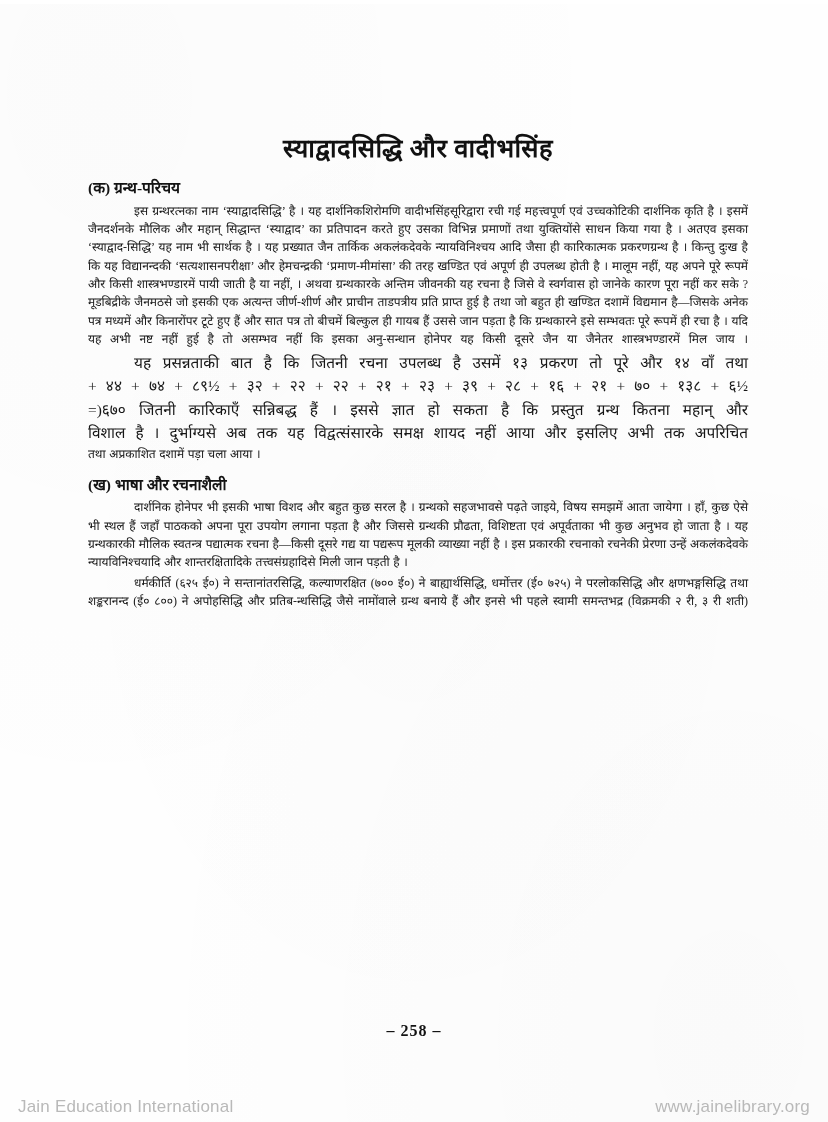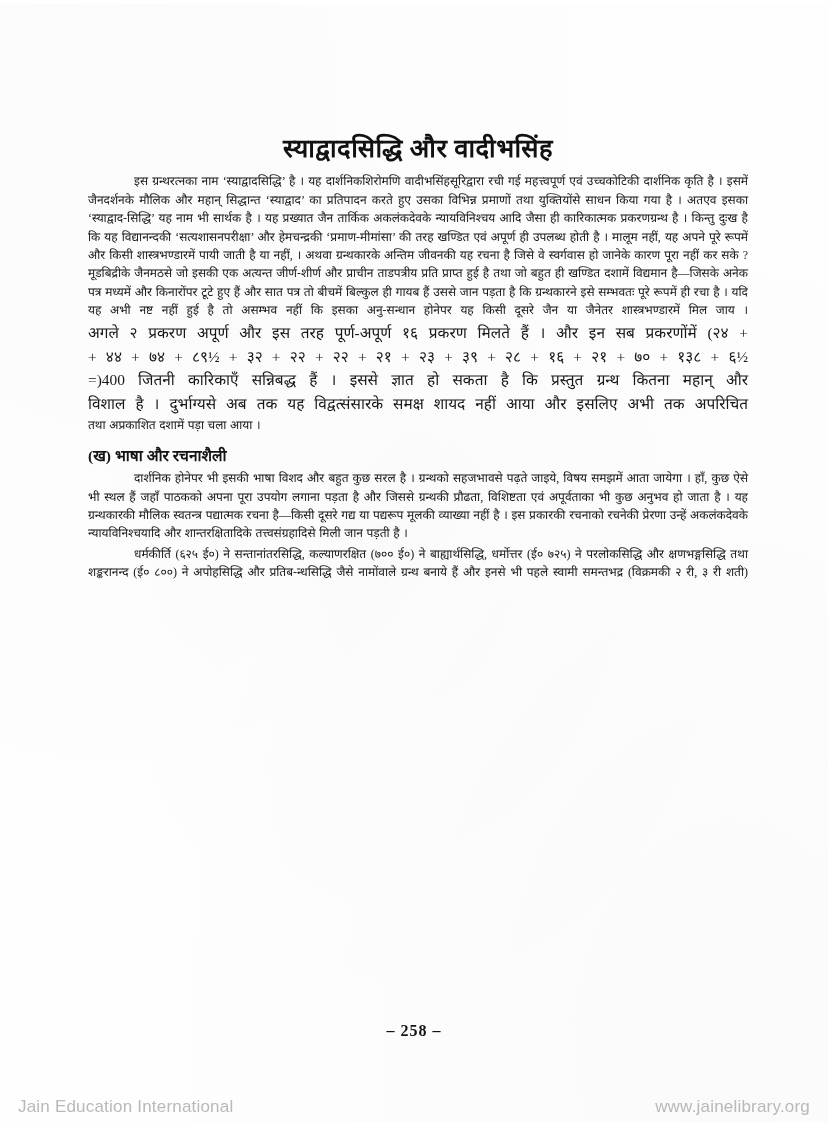--- a/index.html
+++ b/index.html
@@ -120,29 +120,30 @@
 </head>
 <body>
 
 <div class="page">
 
   <div class="content">
 
     <h1 class="doc-title">स्याद्वादसिद्धि और वादीभसिंह</h1>
 
 
+    <h3 class="section-heading">(क) ग्रन्थ-परिचय</h3>
 
     <p class="para indent lastfull">इस ग्रन्थरत्नका नाम ‘स्याद्वादसिद्धि’ है । यह दार्शनिकशिरोमणि वादीभसिंहसूरिद्वारा रची गई महत्त्वपूर्ण एवं उच्चकोटिकी दार्शनिक कृति है । इसमें जैनदर्शनके मौलिक और महान् सिद्धान्त ‘स्याद्वाद’ का प्रतिपादन करते हुए उसका विभिन्न प्रमाणों तथा युक्तियोंसे साधन किया गया है । अतएव इसका ‘स्याद्वाद-सिद्धि’ यह नाम भी सार्थक है । यह प्रख्यात जैन तार्किक अकलंकदेवके न्यायविनिश्चय आदि जैसा ही कारिकात्मक प्रकरणग्रन्थ है । किन्तु दुःख है कि यह विद्यानन्दकी ‘सत्यशासनपरीक्षा’ और हेमचन्द्रकी ‘प्रमाण-मीमांसा’ की तरह खण्डित एवं अपूर्ण ही उपलब्ध होती है । मालूम नहीं, यह अपने पूरे रूपमें और किसी शास्त्रभण्डारमें पायी जाती है या नहीं, । अथवा ग्रन्थकारके अन्तिम जीवनकी यह रचना है जिसे वे स्वर्गवास हो जानेके कारण पूरा नहीं कर सके ? मूडबिद्रीके जैनमठसे जो इसकी एक अत्यन्त जीर्ण-शीर्ण और प्राचीन ताडपत्रीय प्रति प्राप्त हुई है तथा जो बहुत ही खण्डित दशामें विद्यमान है—जिसके अनेक पत्र मध्यमें और किनारोंपर टूटे हुए हैं और सात पत्र तो बीचमें बिल्कुल ही गायब हैं उससे जान पड़ता है कि ग्रन्थकारने इसे सम्भवतः पूरे रूपमें ही रचा है । यदि यह अभी नष्ट नहीं हुई है तो असम्भव नहीं कि इसका अनु-सन्धान होनेपर यह किसी दूसरे जैन या जैनेतर शास्त्रभण्डारमें मिल जाय ।</p>
 
+    <p class="formula" style="text-indent:46px;">यह प्रसन्नताकी बात है कि जितनी रचना उपलब्ध है उसमें १३ प्रकरण तो पूरे और १४ वाँ तथा</p>
 
-    <p class="formula">अगले २ प्रकरण अपूर्ण और इस तरह पूर्ण-अपूर्ण १६ प्रकरण मिलते हैं । और इन सब प्रकरणोंमें (२४ +</p>
 
     <p class="formula">+ ४४ + ७४ + ८९½ + ३२ + २२ + २२ + २१ + २३ + ३९ + २८ + १६ + २१ + ७० + १३८ + ६½</p>
 
-    <p class="formula">=)400 जितनी कारिकाएँ सन्निबद्ध हैं । इससे ज्ञात हो सकता है कि प्रस्तुत ग्रन्थ कितना महान् और</p>
+    <p class="formula">=)६७० जितनी कारिकाएँ सन्निबद्ध हैं । इससे ज्ञात हो सकता है कि प्रस्तुत ग्रन्थ कितना महान् और</p>
 
     <p class="formula">विशाल है । दुर्भाग्यसे अब तक यह विद्वत्संसारके समक्ष शायद नहीं आया और इसलिए अभी तक अपरिचित</p>
 
     <p class="para" style="text-align-last:left;">तथा अप्रकाशित दशामें पड़ा चला आया ।</p>
 
     <h3 class="section-heading">(ख) भाषा और रचनाशैली</h3>
 
     <p class="para indent lastfull" style="text-align-last:left;">दार्शनिक होनेपर भी इसकी भाषा विशद और बहुत कुछ सरल है । ग्रन्थको सहजभावसे पढ़ते जाइये, विषय समझमें आता जायेगा । हाँ, कुछ ऐसे भी स्थल हैं जहाँ पाठकको अपना पूरा उपयोग लगाना पड़ता है और जिससे ग्रन्थकी प्रौढता, विशिष्टता एवं अपूर्वताका भी कुछ अनुभव हो जाता है । यह ग्रन्थकारकी मौलिक स्वतन्त्र पद्यात्मक रचना है—किसी दूसरे गद्य या पद्यरूप मूलकी व्याख्या नहीं है । इस प्रकारकी रचनाको रचनेकी प्रेरणा उन्हें अकलंकदेवके न्यायविनिश्चयादि और शान्तरक्षितादिके तत्त्वसंग्रहादिसे मिली जान पड़ती है ।</p>
 
     <p class="para indent lastfull">धर्मकीर्ति (६२५ ई०) ने सन्तानांतरसिद्धि, कल्याणरक्षित (७०० ई०) ने बाह्यार्थसिद्धि, धर्मोत्तर (ई० ७२५) ने परलोकसिद्धि और क्षणभङ्गसिद्धि तथा शङ्करानन्द (ई० ८००) ने अपोहसिद्धि और प्रतिब-न्धसिद्धि जैसे नामोंवाले ग्रन्थ बनाये हैं और इनसे भी पहले स्वामी समन्तभद्र (विक्रमकी २ री, ३ री शती)</p>

